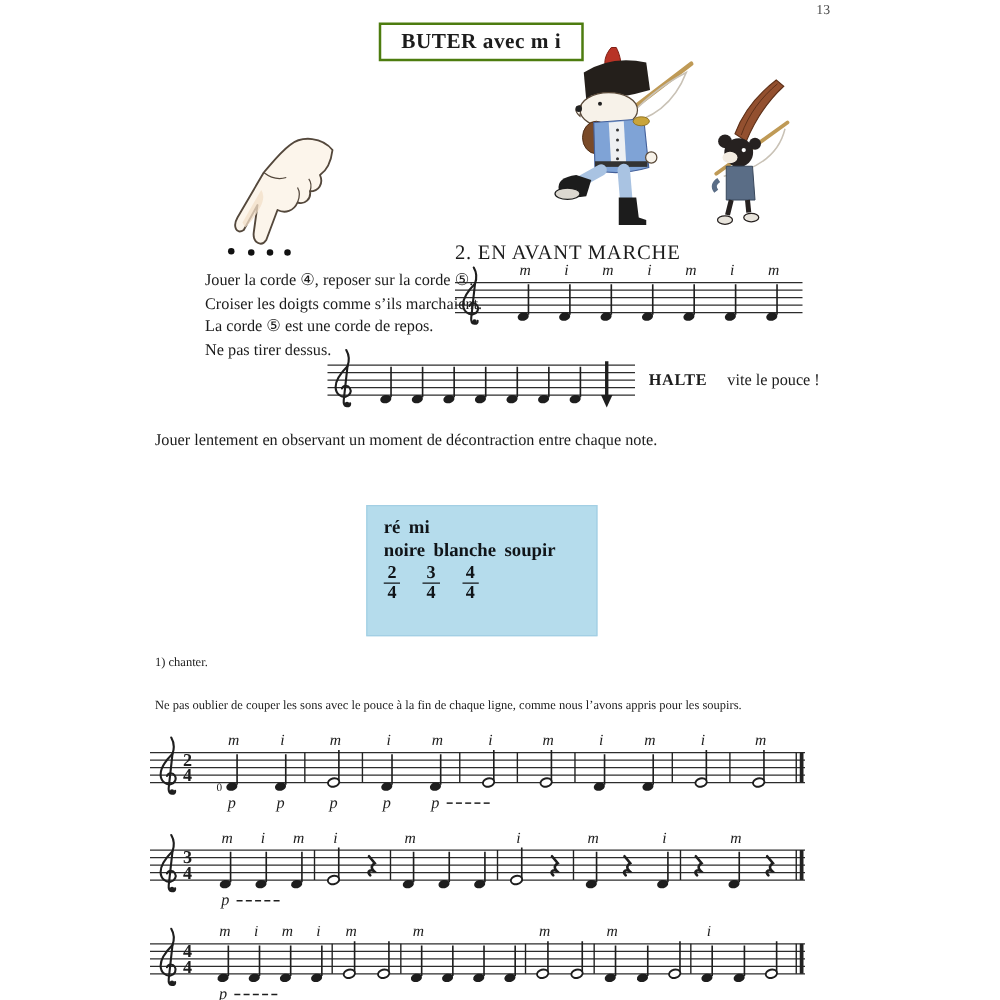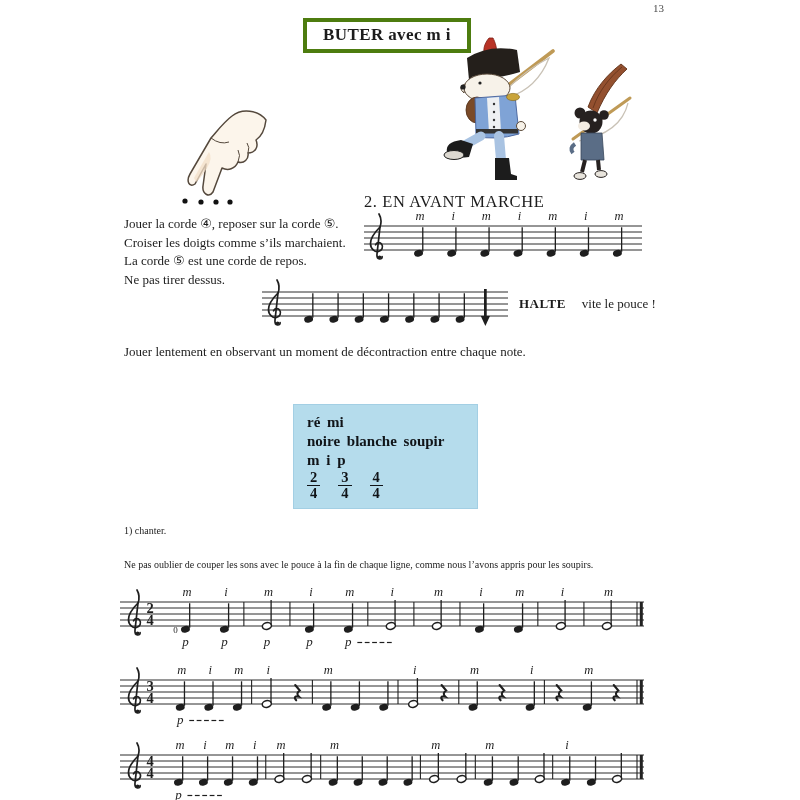--- a/index.html
+++ b/index.html
@@ -1,23 +1,23 @@
 <!DOCTYPE html>
 <html><head>
 <meta charset="utf-8">
 <style>
   html,body{margin:0;padding:0;background:#ffffff;}
   .page{position:relative;width:674px;height:800px;background:#fff;overflow:hidden;
         font-family:"Liberation Serif","DejaVu Sans",serif;color:#1c1c1c;}
   .abs{position:absolute;}
   .page-num{font-size:11px;color:#4a4a4a;}
-  .title-box{border:4px solid #4d7c0f;padding:3px 16px 4px 16px;
+  .title-box{border:2px solid #4d7c0f;padding:3px 16px 4px 16px;
              font-size:17px;font-weight:bold;letter-spacing:.4px;}
   .heading{font-size:16.5px;letter-spacing:.6px;}
-  .body-text{font-size:13px;line-height:18.6px;}
+  .body-text{font-size:13px;line-height:18.6px;margin-left:40px;}
   .slow-note{font-size:13px;}
   .halte{font-size:13px;}
   .halte b{letter-spacing:.5px;}
   .halte span{margin-left:16px;}
   .blue-box{background:#b5dcec;border:1px solid #a3cfe4;width:185px;height:105px;
             padding:8px 0 16px 13px;box-sizing:border-box;}
   .blue-box .bb-line{font-size:15px;font-weight:bold;line-height:19px;color:#101418;
                      word-spacing:3px;}
   .frac-row{margin-top:1px;}
   .frac{display:inline-block;margin-right:14px;font-weight:bold;font-size:14.5px;
@@ -186,21 +186,20 @@
 
   <div class="abs halte" style="left:519px;top:296px">
     <b>HALTE</b><span>vite le pouce !</span>
   </div>
 
   <div class="abs slow-note" style="left:124px;top:344px">Jouer lentement en observant un moment de décontraction entre chaque note.</div>
 
   <div class="abs blue-box" style="left:293px;top:404px">
     <div class="bb-line">ré mi</div>
     <div class="bb-line">noire blanche soupir</div>
-    <div class="bb-line">m i p</div>
     <div class="frac-row">
       <span class="frac">
         <span class="num">2</span>
         <span class="den">4</span>
       </span>
       <span class="frac">
         <span class="num">3</span>
         <span class="den">4</span>
       </span>
       <span class="frac">

